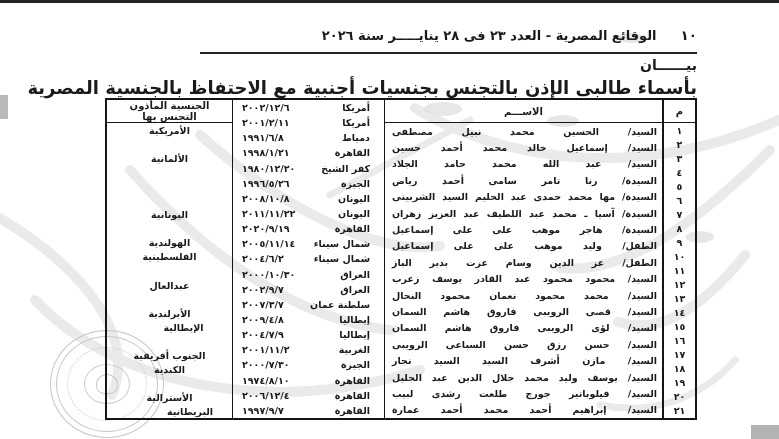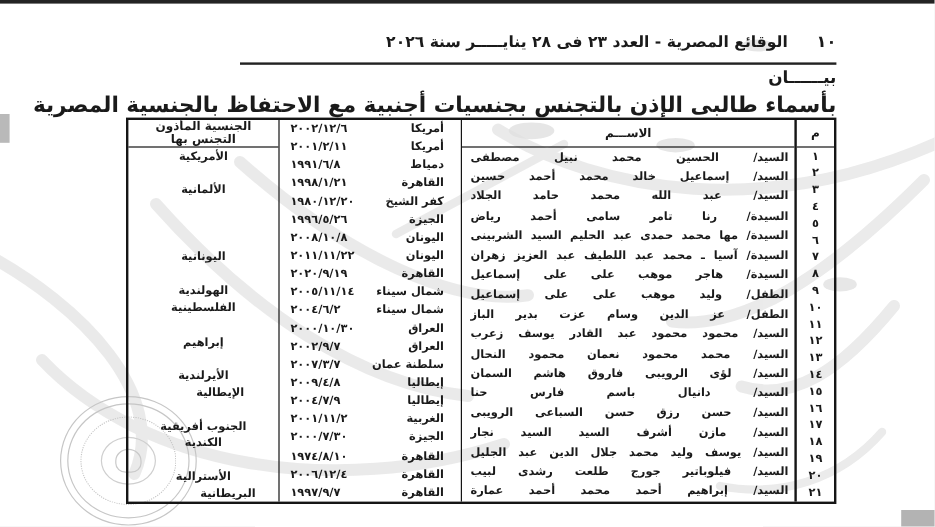--- a/index.html
+++ b/index.html
@@ -177,24 +177,24 @@
             <div class="cell">
               <div class="name-inner">الطفل/ عز الدين وسام عزت بدير الباز</div>
             </div>
             <div class="cell">
               <div class="name-inner">السيد/ محمود محمود عبد القادر يوسف زعرب</div>
             </div>
             <div class="cell">
               <div class="name-inner">السيد/ محمد محمود نعمان محمود النحال</div>
             </div>
             <div class="cell">
+              <div class="name-inner">السيد/ قصى الرويبى فاروق هاشم السمان</div>
+            </div>
+            <div class="cell">
               <div class="name-inner">السيد/ لؤى الرويبى فاروق هاشم السمان</div>
-            </div>
-            <div class="cell">
-              <div class="name-inner">السيد/ دانيال باسم فارس حنا</div>
             </div>
             <div class="cell">
               <div class="name-inner">السيد/ حسن رزق حسن السباعى الرويبى</div>
             </div>
             <div class="cell">
               <div class="name-inner">السيد/ مازن أشرف السيد السيد نجار</div>
             </div>
             <div class="cell">
               <div class="name-inner">السيد/ يوسف وليد محمد جلال الدين عبد الجليل</div>
             </div>
@@ -300,21 +300,21 @@
         <div class="col-head">
           <span>الجنسية المأذون</span>
           <span>التجنس بها</span>
         </div>
         <div class="col-body" id="body-nat">
             <div class="nat-label" style="top: 0%;">الأمريكية</div>
             <div class="nat-label" style="top: 9.52381%;">الألمانية</div>
             <div class="nat-label" style="top: 28.5714%;">اليونانية</div>
             <div class="nat-label" style="top: 38.0952%;">الهولندية</div>
             <div class="nat-label" style="top: 42.8571%;">الفلسطينية</div>
-            <div class="nat-label" style="top: 52.381%;">إبراهيم</div>
+            <div class="nat-label" style="top: 52.381%;">عبدالعال</div>
             <div class="nat-label" style="top: 61.9048%;">الأيرلندية</div>
             <div class="nat-label" style="top: 66.6667%; padding-left: 28px;">الإيطالية</div>
             <div class="nat-label" style="top: 76.1905%;">الجنوب أفريقية</div>
             <div class="nat-label" style="top: 80.9524%;">الكندية</div>
             <div class="nat-label" style="top: 90.4762%;">الأسترالية</div>
             <div class="nat-label" style="top: 95.2381%; padding-left: 41px;">البريطانية</div>
           </div>
       </div>
 
     </div>

